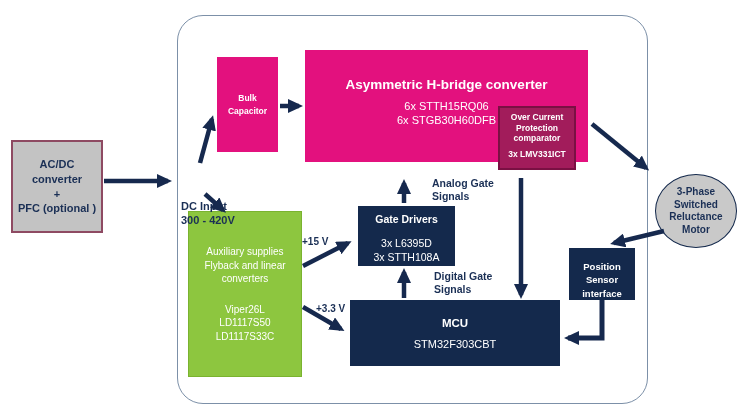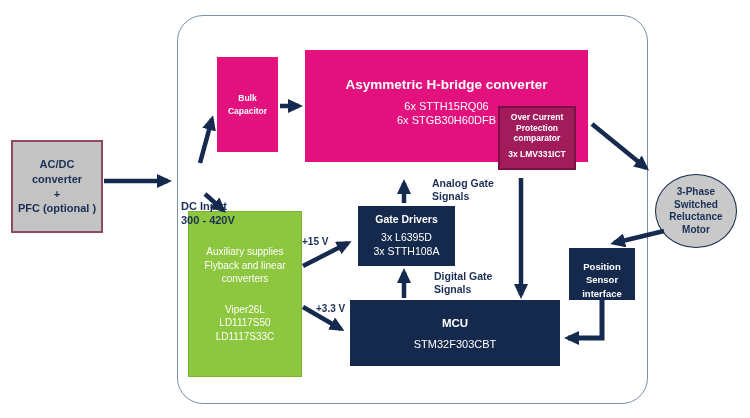--- a/index.html
+++ b/index.html
@@ -38,21 +38,21 @@
   }
   .ocp .title{margin-top:4px;font-size:8.5px;font-weight:bold;line-height:1.25;}
   .ocp .parts{margin-top:5px;font-size:8.5px;font-weight:bold;}
   .aux{
     left:188px;top:211px;width:114px;height:166px;background:var(--green);
     border:1px solid var(--green-border);justify-content:center;gap:17px;
     font-size:10px;line-height:1.35;
   }
   .gatedrv{left:358px;top:206px;width:97px;height:60px;background:var(--navy);}
   .gatedrv .title{margin-top:7px;font-size:10.5px;font-weight:bold;}
-  .gatedrv .parts{margin-top:6px;font-size:10.5px;line-height:1.3;}
+  .gatedrv .parts{margin-top:12px;font-size:10.5px;line-height:1.3;}
   .mcu{left:350px;top:300px;width:210px;height:66px;background:var(--navy);justify-content:center;gap:9px;}
   .mcu .title{font-size:11.5px;font-weight:bold;}
   .mcu .parts{font-size:11px;}
   .possensor{
     left:569px;top:248px;width:66px;height:52px;background:var(--navy);
     justify-content:flex-end;font-size:9.5px;font-weight:bold;line-height:1.4;
   }
   .motor{
     left:655px;top:174px;width:82px;height:74px;background:var(--motor-fill);
     border:1.6px solid var(--navy);border-radius:50%;justify-content:center;

